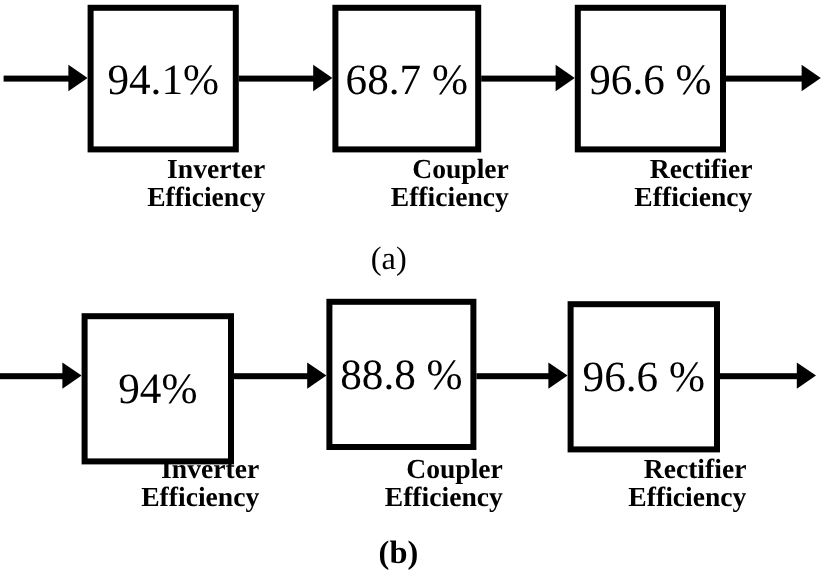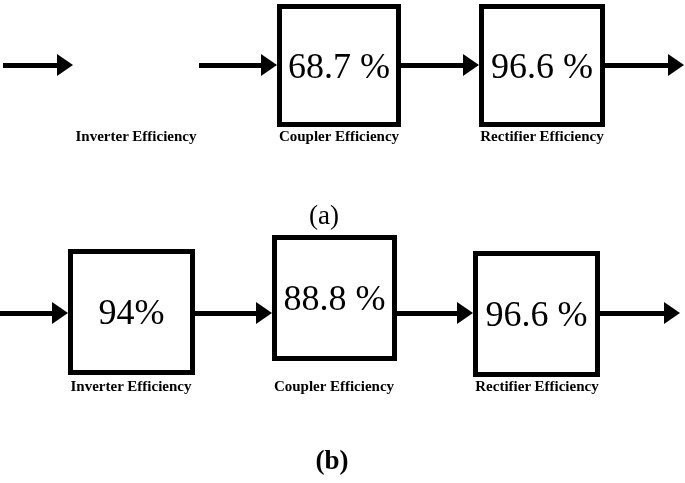--- a/index.html
+++ b/index.html
@@ -24,23 +24,23 @@
   }
   .val{
     font-size:36px;
     font-weight:400;
     letter-spacing:0px;
     white-space:nowrap;
   }
   .lbl{
     position:absolute;
     width:170px;
-    text-align:center;
+    text-align:right;
     font-weight:700;
-    font-size:15px;
+    font-size:23px;
     line-height:1.05;
   }
   .arrow{
     position:absolute;
     display:flex;align-items:center;
     transform:translateY(-50%);
     height:22px;
   }
   .shaft{flex:1;height:5px;background:var(--ink);display:block;}
   .head{
@@ -62,20 +62,23 @@
 </head>
 <body>
 
 <div class="canvas">
 
   <div class="arrow" style="left:3px;top:65px;width:70px">
     <i class="shaft"></i>
     <i class="head"></i>
   </div>
 
+  <div class="box" style="left:73px;top:4px;width:126px;height:123px">
+    <span class="val">94.1%</span>
+  </div>
   <div class="lbl" style="left:51px;top:129px">Inverter Efficiency</div>
 
   <div class="arrow" style="left:199px;top:65px;width:78px">
     <i class="shaft"></i>
     <i class="head"></i>
   </div>
 
   <div class="box" style="left:277px;top:4px;width:124px;height:123px">
     <span class="val">68.7 %</span>
   </div>
@@ -96,31 +99,31 @@
     <i class="head"></i>
   </div>
 
   <div class="cap cap-a" style="left:254px;top:200px">(a)</div>
 
   <div class="arrow" style="left:0px;top:313px;width:68px">
     <i class="shaft"></i>
     <i class="head"></i>
   </div>
 
-  <div class="box" style="left:68px;top:249px;width:127px;height:126px">
+  <div class="box" style="left:68px;top:261px;width:127px;height:126px">
     <span class="val">94%</span>
   </div>
   <div class="lbl" style="left:46px;top:379px">Inverter Efficiency</div>
 
   <div class="arrow" style="left:195px;top:313px;width:77px">
     <i class="shaft"></i>
     <i class="head"></i>
   </div>
 
-  <div class="box" style="left:272px;top:235px;width:125px;height:126px">
+  <div class="box" style="left:272px;top:249px;width:125px;height:126px">
     <span class="val">88.8 %</span>
   </div>
   <div class="lbl" style="left:249px;top:379px">Coupler Efficiency</div>
 
   <div class="arrow" style="left:397px;top:313px;width:76px">
     <i class="shaft"></i>
     <i class="head"></i>
   </div>
 
   <div class="box" style="left:473px;top:251px;width:127px;height:126px">

